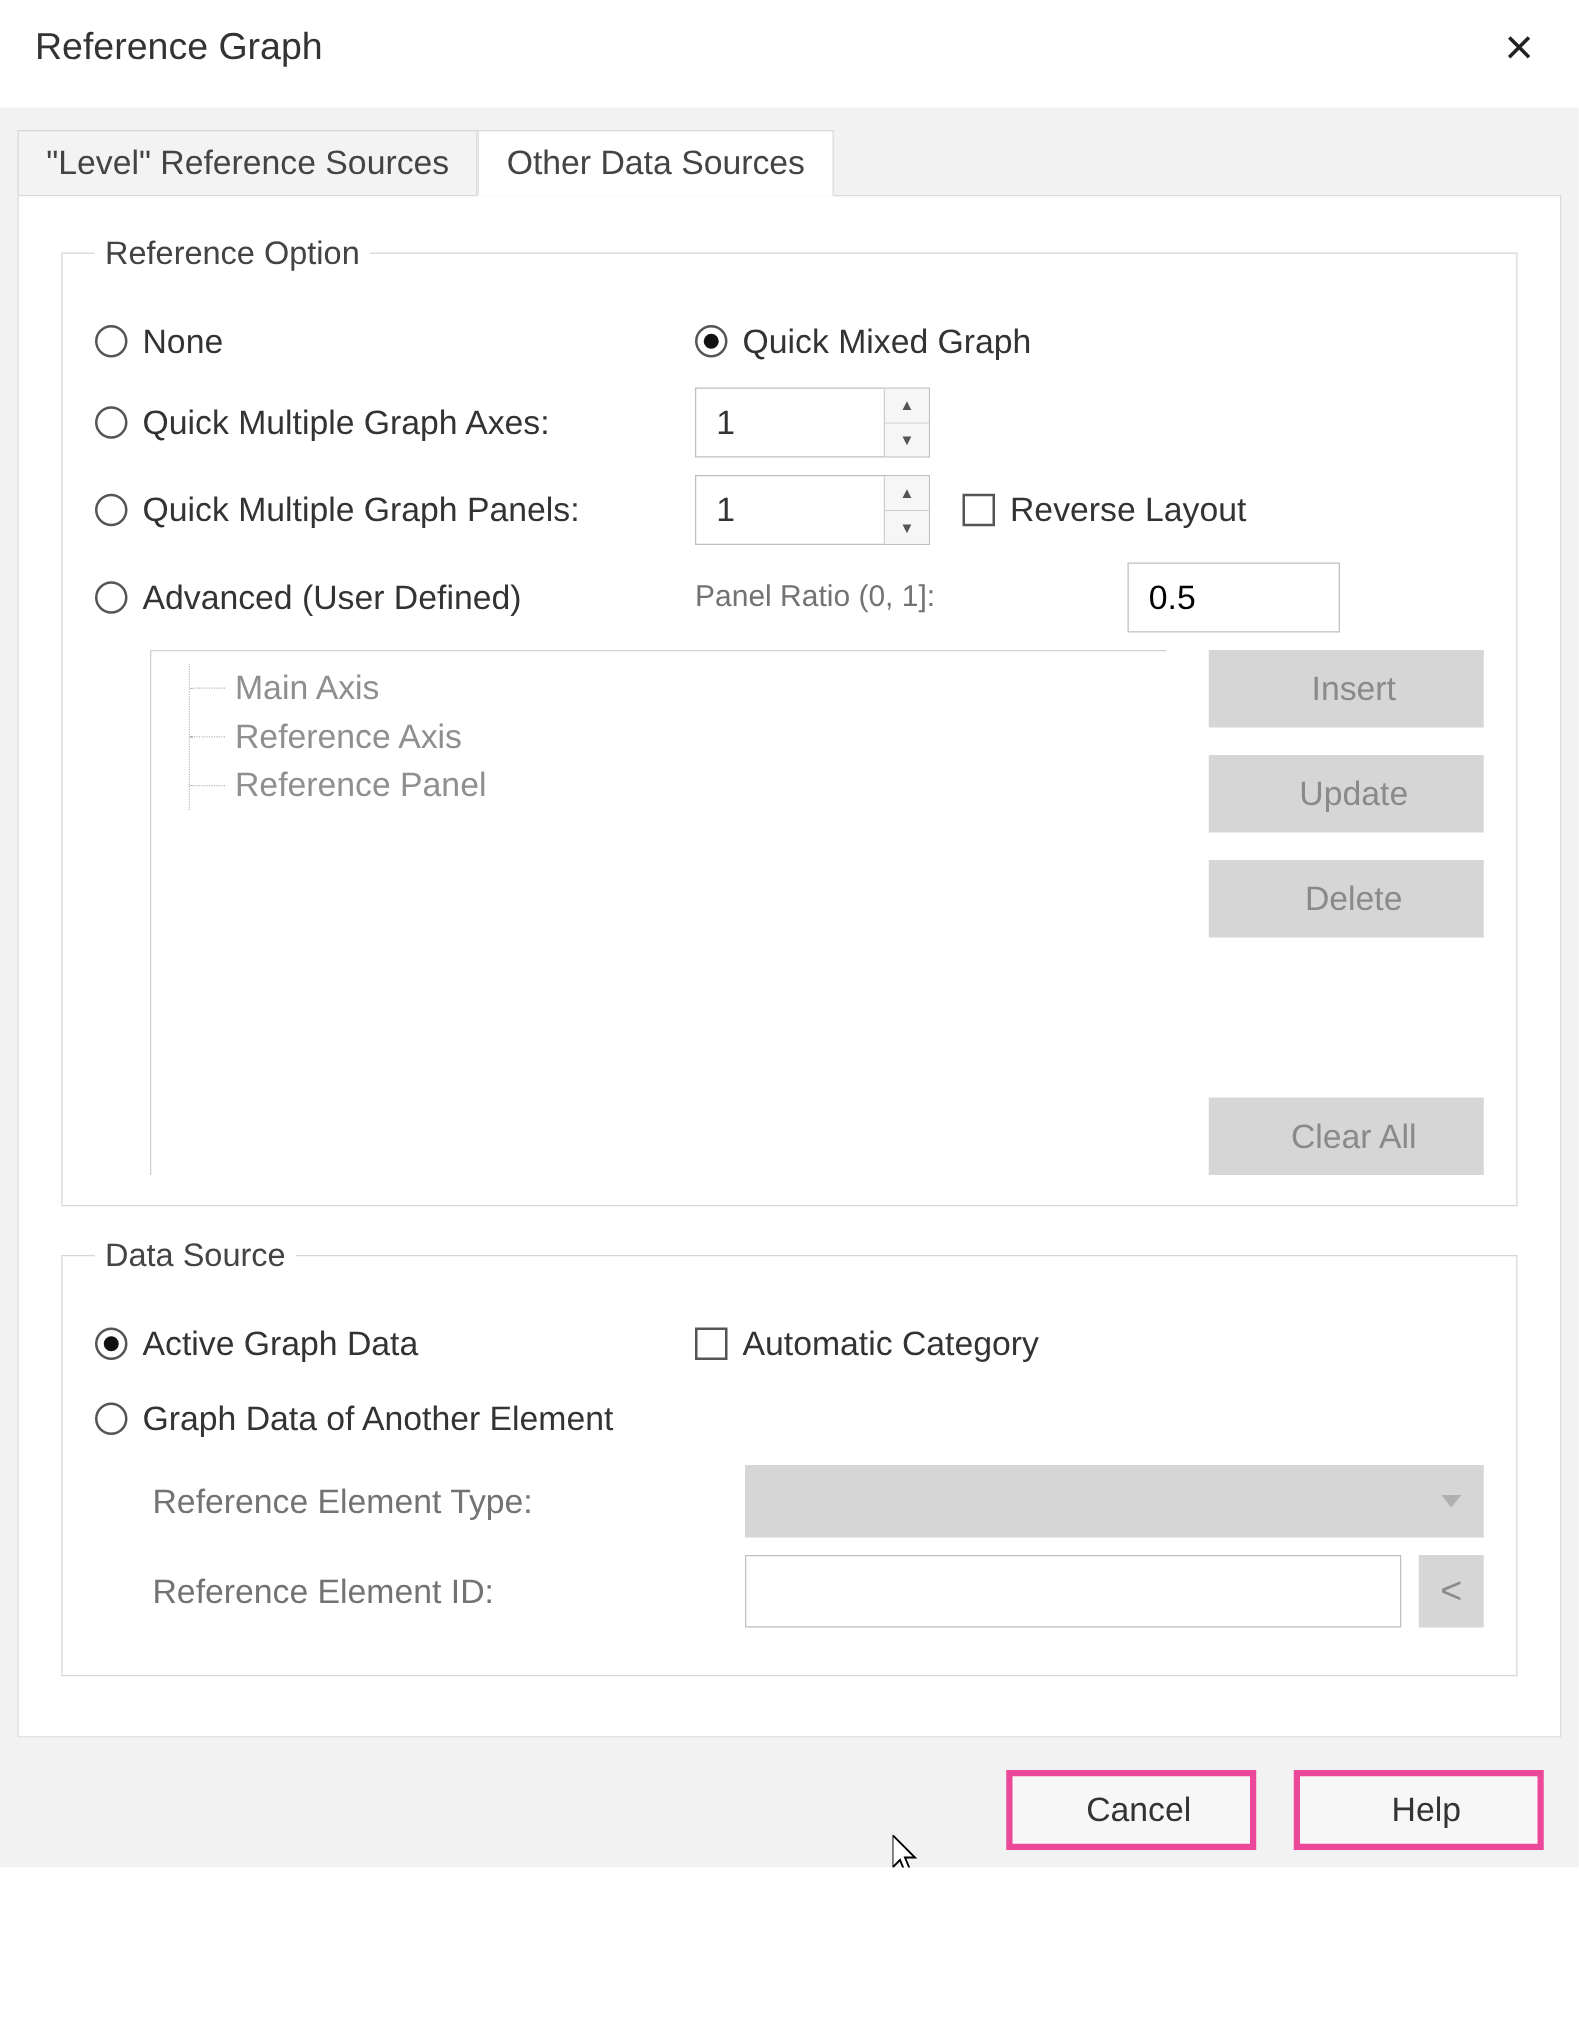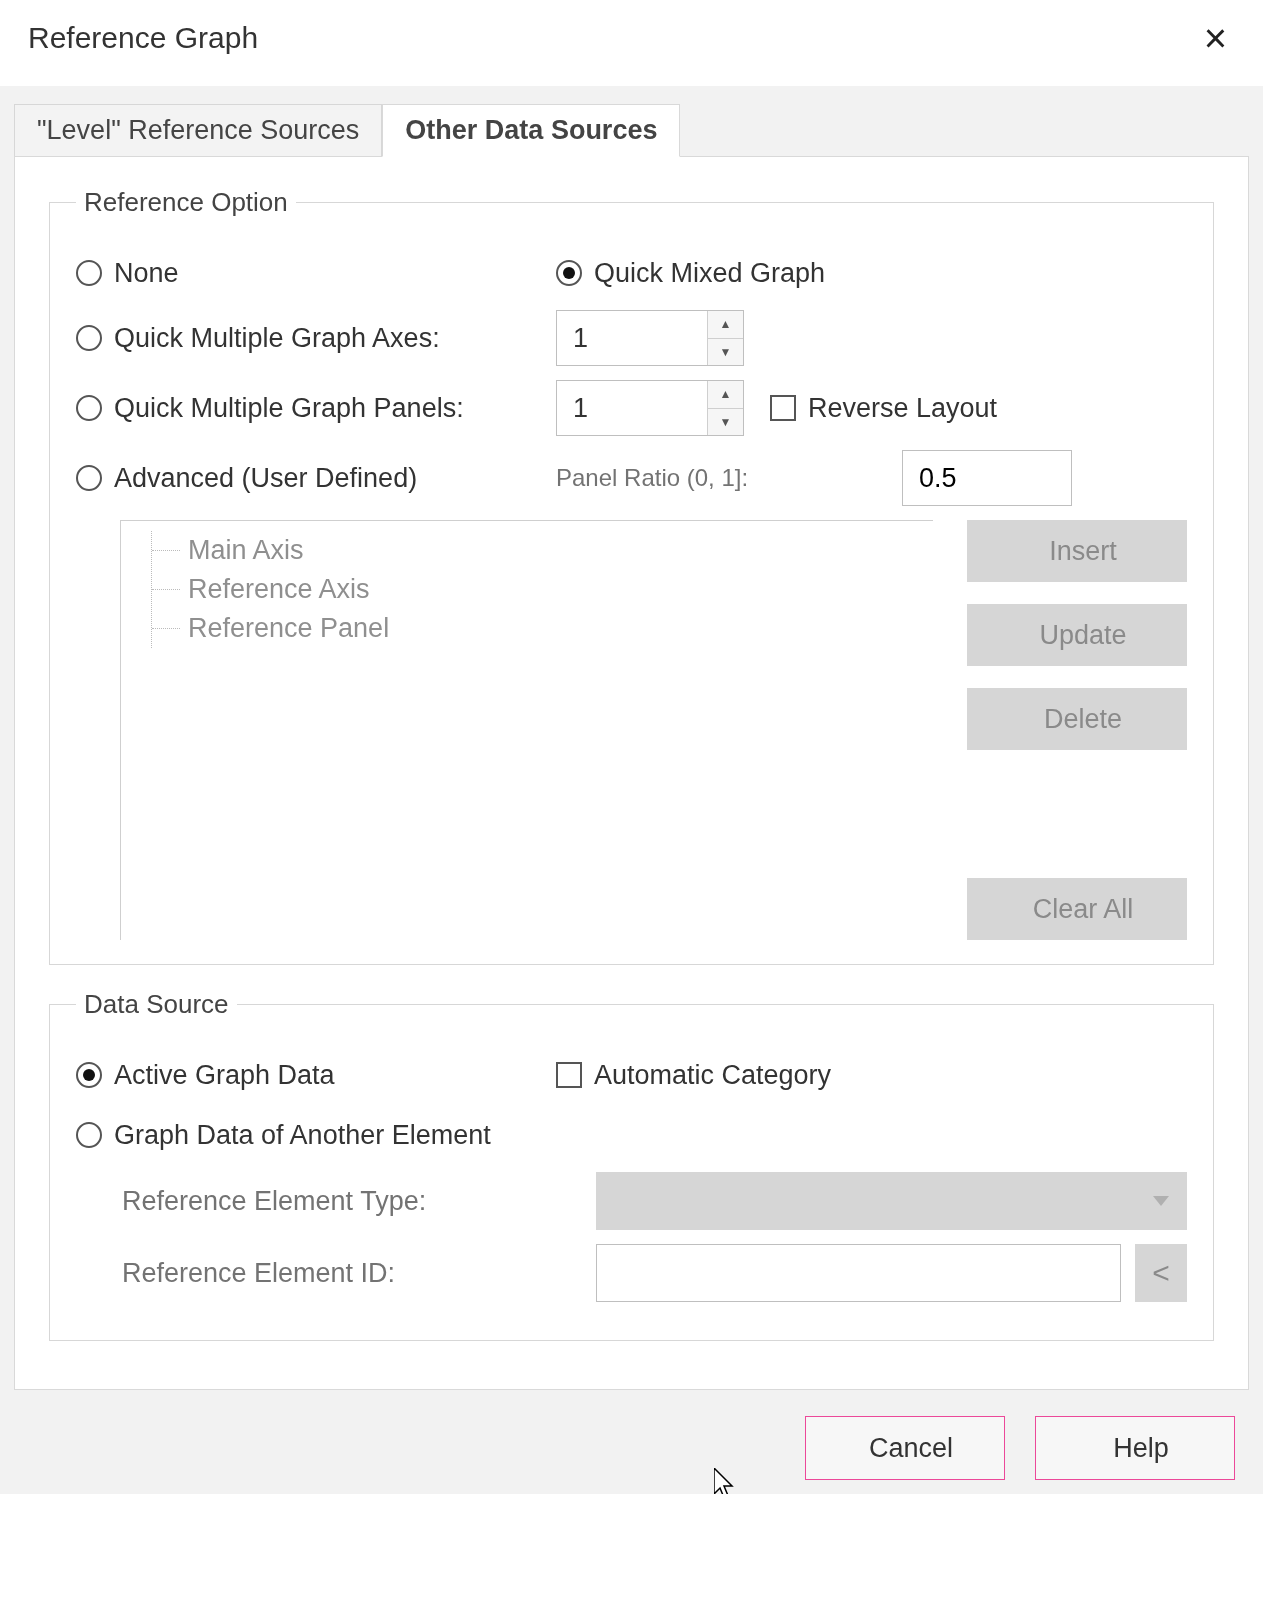--- a/index.html
+++ b/index.html
@@ -57,21 +57,20 @@
     border: 1px solid #d7d7d7;
     border-bottom: none;
     background: #f3f3f3;
   }
   .tab.active {
     background: #ffffff;
     border: 1px solid #d9d9d9;
     border-bottom: 1px solid #ffffff;
     margin-bottom: -1px;
     z-index: 2;
-    font-weight: bold;
   }
   .panel {
     background: #ffffff;
     border: 1px solid #d9d9d9;
     padding: 30px 34px 24px 34px;
   }
 
   fieldset.group {
     border: 1px solid #d7d7d7;
     margin: 0 0 24px 0;
@@ -249,21 +248,21 @@
 
   
   .footer {
     display:flex; justify-content:flex-end; gap:30px;
     padding: 26px 14px 0 14px;
     background:#f2f2f2;
   }
   .footer .btn {
     width:200px; height:64px;
     background:#f7f7f7;
-    border:1px solid #ec4899;
+    border:5px solid #ec4899;
     color:#333;
     cursor:pointer;
   }
   .footer .btn.primary {
     border:3px solid #2a7bd0;
     background:#ffffff;
   }
 
   .cursor {
     position:absolute;

